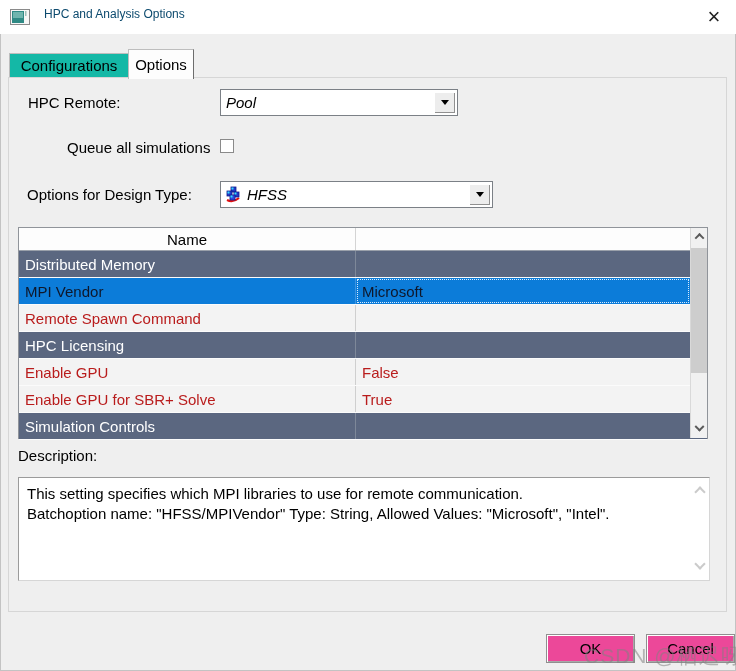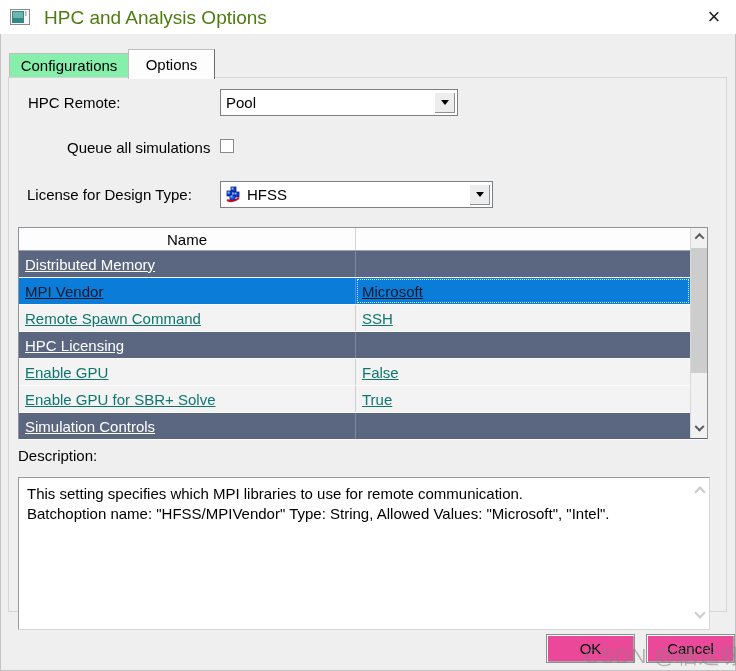--- a/index.html
+++ b/index.html
@@ -2,78 +2,78 @@
 <html><head>
 <meta charset="utf-8">
 <style>
   html,body{margin:0;padding:0;}
   body{width:736px;height:671px;overflow:hidden;font-family:"Liberation Sans",sans-serif;font-size:15px;color:#000;}
   .window{position:relative;width:736px;height:671px;background:#efefef;box-shadow:inset 0 0 0 1px #c3c3c3;}
 
   
   .titlebar{position:absolute;left:0;top:0;width:736px;height:34px;background:#ffffff;}
   .app-icon{position:absolute;left:10px;top:9px;width:20px;height:16px;}
-  .title-text{position:absolute;left:44px;top:7px;font-size:19px;color:#4d7c0f;white-space:nowrap;}
+  .title-text{position:absolute;left:44px;top:7px;font-size:12px;color:#0c4a6e;white-space:nowrap;}
   .close-btn{position:absolute;right:6px;top:2px;width:32px;height:30px;display:flex;align-items:center;justify-content:center;cursor:pointer;background:transparent;border:none;font-size:22px;font-weight:300;color:#222;line-height:1;}
 
   
-  .tab{position:absolute;display:flex;align-items:center;justify-content:center;background:#86efac;border:1px solid #bdbdbd;box-sizing:border-box;cursor:pointer;}
+  .tab{position:absolute;display:flex;align-items:center;justify-content:center;background:#14b8a6;border:1px solid #bdbdbd;box-sizing:border-box;cursor:pointer;}
   .tab-config{left:9px;top:53px;width:119px;height:25px;border-right:none;}
-  .tab-options{left:128px;top:49px;width:87px;height:30px;border-bottom:none;border-right-color:#6d6d6d;z-index:3;background:#fdfdfd;}
+  .tab-options{left:128px;top:49px;width:66px;height:30px;border-bottom:none;border-right-color:#6d6d6d;z-index:3;background:#fdfdfd;}
 
   
   .panel{position:absolute;left:8px;top:77px;width:719px;height:535px;background:#efefef;border:1px solid #d6d6d6;box-sizing:border-box;z-index:1;}
 
   .field-label{position:absolute;white-space:nowrap;z-index:2;}
   .lbl-license{left:28px;top:94px;}
   .lbl-queue{left:31px;top:139px;margin-left:36px;}
   .lbl-design{left:27px;top:186px;}
   .lbl-desc{left:18px;top:447px;}
 
   
   .combo{position:absolute;height:27px;background:#ffffff;border:1px solid #7b8086;box-sizing:border-box;display:flex;align-items:center;z-index:2;cursor:pointer;}
   .combo-license{left:220px;top:89px;width:238px;}
   .combo-design{left:220px;top:181px;width:273px;}
-  .combo-text{padding-left:5px;white-space:nowrap;}
+  .combo-text{padding-left:5px;white-space:nowrap;font-style:italic;}
   .combo-arrow-btn{position:absolute;right:2px;top:2px;bottom:2px;width:21px;background:#ededed;box-shadow:inset 1px 1px 0 #ffffff,inset -1px -1px 0 #909090;display:flex;align-items:center;justify-content:center;cursor:pointer;}
   .tri-down{width:0;height:0;border-left:4px solid transparent;border-right:4px solid transparent;border-top:5px solid #000;}
   .hfss-ico{width:17px;height:17px;margin-left:4px;flex:0 0 auto;}
 
   
   .checkbox{position:absolute;left:220px;top:139px;width:14px;height:14px;background:#ffffff;border:1px solid #8a8a8a;box-sizing:border-box;z-index:2;cursor:pointer;}
 
   
   .grid{position:absolute;left:18px;top:227px;width:690px;height:212px;background:#f3f3f3;border:1px solid #90949a;box-sizing:border-box;z-index:2;}
   .grid-header{display:flex;height:23px;background:#fdfdfd;border-bottom:1px solid #9aa0aa;box-sizing:border-box;}
   .gh-cell{display:flex;align-items:center;justify-content:center;box-sizing:border-box;border-right:1px solid #d4d4d4;font-size:15px;}
   .gh-name{width:337px;}
   .gh-value{width:334px;}
-  .row{display:flex;height:27px;box-sizing:border-box;border-bottom:1px solid #fbfbfb;cursor:pointer;text-decoration:underline;}
+  .row{display:flex;height:27px;box-sizing:border-box;border-bottom:1px solid #fbfbfb;cursor:pointer;}
   .cell{display:flex;align-items:center;box-sizing:border-box;padding-left:6px;white-space:nowrap;overflow:hidden;}
   .c-name{width:337px;border-right:1px solid #cfcfcf;}
   .c-value{width:334px;}
   .row.section{background:#5b6780;color:#ffffff;}
   .row.section .c-name{border-right-color:#7e8899;}
   .row.selected{background:#0c7cd9;color:#0f172a;}
   .row.selected .c-name{border-right-color:#3d95e2;}
   .row.selected .c-value{outline:1px dotted #d9ecff;outline-offset:-2px;}
-  .row.normal{background:#f3f3f3;color:#0f766e;}
+  .row.normal{background:#f3f3f3;color:#b91c1c;}
 
   
   .vscroll{position:absolute;right:0;top:0;width:17px;height:210px;background:#f1f1f1;border-left:1px solid #d9d9d9;box-sizing:border-box;}
   .scroll-arrow{position:absolute;left:0;width:16px;height:17px;display:flex;align-items:center;justify-content:center;cursor:pointer;}
   .sa-up{top:0;}
   .sa-down{bottom:0;}
   .chev{width:7px;height:7px;border-left:2px solid #5a5a5a;border-top:2px solid #5a5a5a;box-sizing:border-box;}
   .chev-up{transform:rotate(45deg) translate(1px,1px);}
   .chev-down{transform:rotate(225deg) translate(2px,2px);}
   .scroll-thumb{position:absolute;left:0;top:20px;width:16px;height:125px;background:#cdcdcd;cursor:pointer;}
 
   
-  .desc-box{position:absolute;left:18px;top:477px;width:692px;height:153px;background:#ffffff;border-style:solid;border-width:1px;border-color:#9b9b9b #d6d6d6 #d6d6d6 #9b9b9b;box-sizing:border-box;padding:6px 24px 6px 8px;z-index:2;line-height:20px;}
+  .desc-box{position:absolute;left:18px;top:477px;width:692px;height:104px;background:#ffffff;border-style:solid;border-width:1px;border-color:#9b9b9b #d6d6d6 #d6d6d6 #9b9b9b;box-sizing:border-box;padding:6px 24px 6px 8px;z-index:2;line-height:20px;}
   .desc-chev{position:absolute;right:5px;width:8px;height:8px;border-left:2px solid #cbcbcb;border-top:2px solid #cbcbcb;box-sizing:border-box;}
   .dc-up{top:10px;transform:rotate(45deg);}
   .dc-down{bottom:12px;transform:rotate(225deg);}
 
   
   .btn{position:absolute;top:634px;width:89px;height:29px;background:#ec4899;border:1px solid #8f8f8f;box-shadow:inset 1px 1px 0 #ffffff,inset -1px -1px 0 #a9a9a9;box-sizing:border-box;display:flex;align-items:center;justify-content:center;font-size:15px;cursor:pointer;font-family:"Liberation Sans",sans-serif;}
   .btn-ok{left:546px;}
   .btn-cancel{left:646px;}
 
   .watermark{position:absolute;left:584px;top:642px;font-size:21px;color:rgba(130,130,130,0.55);white-space:nowrap;letter-spacing:1px;z-index:10;pointer-events:none;}
@@ -107,21 +107,21 @@
   <div class="combo combo-license">
     <span class="combo-text">Pool</span>
     <span class="combo-arrow-btn">
       <span class="tri-down"></span>
     </span>
   </div>
 
   <span class="field-label lbl-queue">Queue all simulations</span>
   <span class="checkbox"></span>
 
-  <span class="field-label lbl-design">License for Design Type:</span>
+  <span class="field-label lbl-design">Options for Design Type:</span>
   <div class="combo combo-design">
     <svg class="hfss-ico" viewBox="0 0 17 17">
       <path d="M2 14 Q8 17 14 12" stroke="#e01010" stroke-width="2.2" fill="none"></path>
       <rect x="6" y="1" width="5" height="5" fill="#2238c8" stroke="#101a8c" stroke-width="0.8"></rect>
       <rect x="2" y="5" width="5" height="5" fill="#2238c8" stroke="#101a8c" stroke-width="0.8"></rect>
       <rect x="9" y="6" width="5" height="5" fill="#2238c8" stroke="#101a8c" stroke-width="0.8"></rect>
       <rect x="5" y="9" width="5" height="5" fill="#2f4ae0" stroke="#101a8c" stroke-width="0.8"></rect>
       <rect x="6.5" y="1.5" width="2" height="2" fill="#33e0ff"></rect>
       <rect x="2.5" y="5.5" width="2" height="2" fill="#33e0ff"></rect>
       <rect x="9.5" y="6.5" width="2" height="2" fill="#33e0ff"></rect>
@@ -141,21 +141,20 @@
     <div class="row section">
       <div class="cell c-name">Distributed Memory</div>
       <div class="cell c-value"></div>
     </div>
     <div class="row selected">
       <div class="cell c-name">MPI Vendor</div>
       <div class="cell c-value">Microsoft</div>
     </div>
     <div class="row normal">
       <div class="cell c-name">Remote Spawn Command</div>
-      <div class="cell c-value">SSH</div>
     </div>
     <div class="row section">
       <div class="cell c-name">HPC Licensing</div>
       <div class="cell c-value"></div>
     </div>
     <div class="row normal">
       <div class="cell c-name">Enable GPU</div>
       <div class="cell c-value">False</div>
     </div>
     <div class="row normal">

